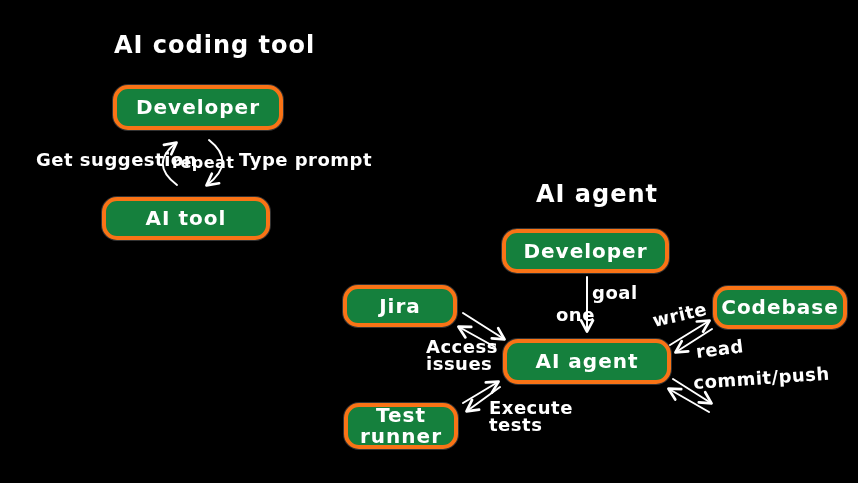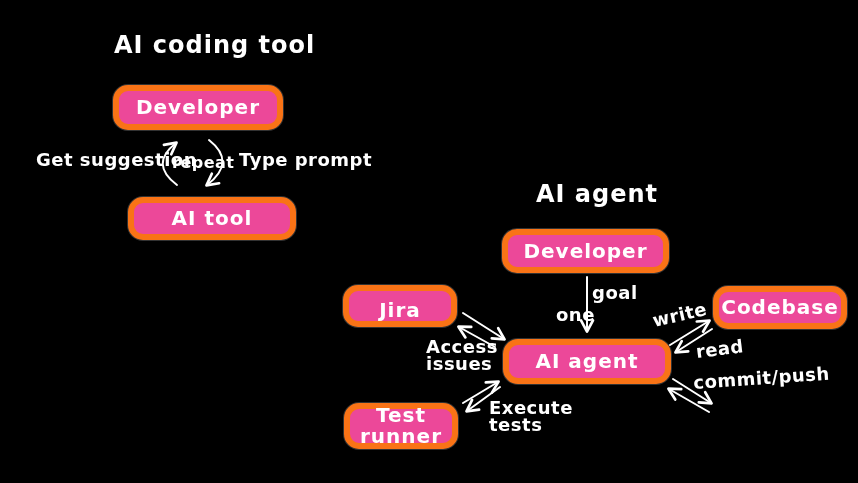--- a/index.html
+++ b/index.html
@@ -18,23 +18,23 @@
   }
   .abs { position: absolute; }
   .diagram-title {
     font-size: 24px;
     font-weight: bold;
     letter-spacing: 1px;
     white-space: nowrap;
   }
   .node-box {
     position: absolute;
-    border: 6px solid #f97316;
+    border: 4px solid #f97316;
     border-radius: 15px;
-    background: #ec4899;
+    background: #15803d;
     display: flex;
     align-items: center;
     justify-content: center;
     flex-direction: column;
     box-sizing: border-box;
     box-shadow: 0 0 0 1px rgba(200,200,200,0.25);
   }
   .node-label {
     font-size: 20px;
     font-weight: bold;
@@ -100,34 +100,34 @@
   <div class="node-box" style="left:113px; top:85px; width:170px; height:45px;">
     <span class="node-label">Developer</span>
   </div>
 
   <div class="edge-label" style="left:36px; top:151px;">Get suggestion</div>
 
   <div class="edge-label small" style="left:172px; top:154px;">repeat</div>
 
   <div class="edge-label" style="left:239px; top:151px;">Type prompt</div>
 
-  <div class="node-box" style="left:128px; top:197px; width:168px; height:43px;">
+  <div class="node-box" style="left:102px; top:197px; width:168px; height:43px;">
     <span class="node-label">AI tool</span>
   </div>
 
   <div class="abs diagram-title" style="left:536px; top:180px;">AI agent</div>
 
   <div class="node-box" style="left:502px; top:229px; width:167px; height:44px;">
     <span class="node-label">Developer</span>
   </div>
 
   <div class="edge-label" style="left:556px; top:284px; width:27px; text-align:right;margin-top:22px;">one</div>
   <div class="edge-label" style="left:592px; top:284px;">goal</div>
 
-  <div class="node-box" style="left:343px; top:285px; width:114px; height:42px;justify-content:flex-end;">
+  <div class="node-box" style="left:343px; top:285px; width:114px; height:42px;">
     <span class="node-label">Jira</span>
   </div>
 
   <div class="node-box" style="left:713px; top:286px; width:134px; height:43px;">
     <span class="node-label">Codebase</span>
   </div>
 
   <div class="node-box" style="left:503px; top:339px; width:168px; height:45px;">
     <span class="node-label">AI agent</span>
   </div>

